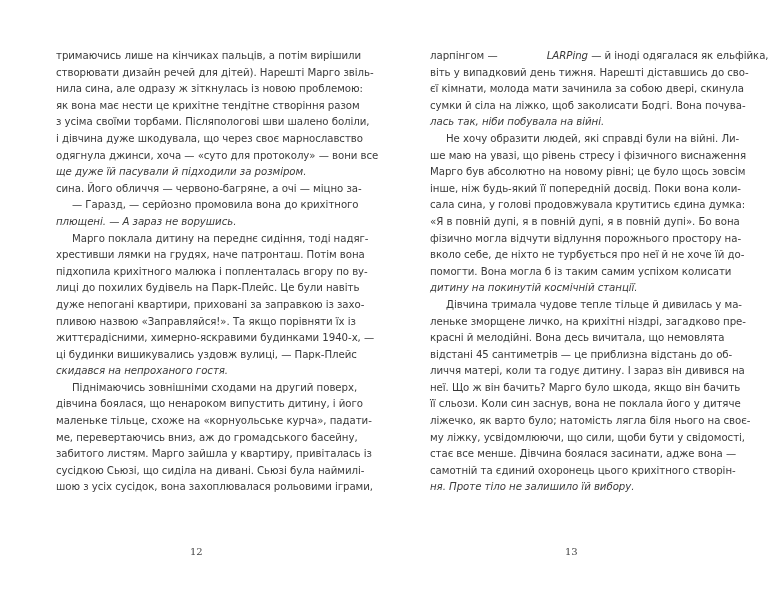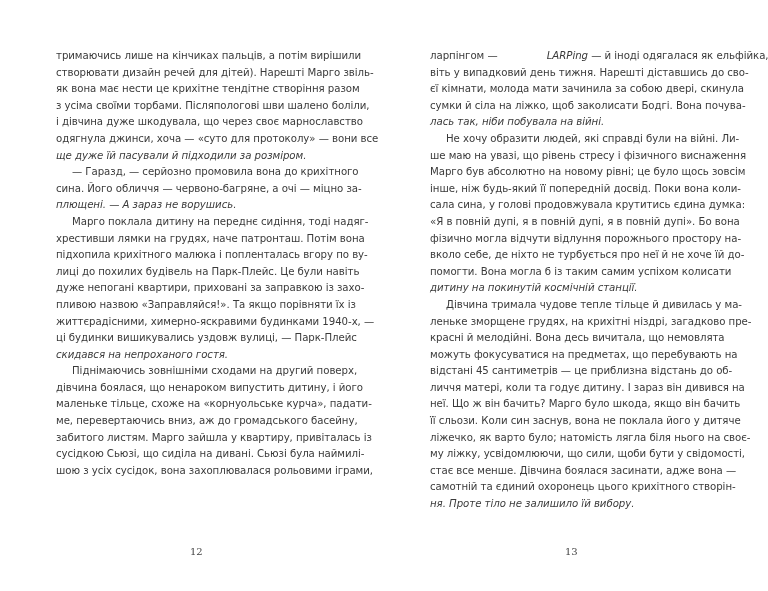--- a/index.html
+++ b/index.html
@@ -26,27 +26,28 @@
   .page.left .folio { left: 190px; }
   .page.right .folio { left: 565px; left: 181px; }
 </style>
 </head>
 <body>
 
 <div class="page left">
   <div class="text-block" id="left-body">
       <span class="line">тримаючись лише на кінчиках пальців, а потім вирішили</span>
       <span class="line">створювати дизайн речей для дітей). Нарешті Марго звіль-</span>
+      <span class="line">нила сина, але одразу ж зіткнулась із новою проблемою:</span>
       <span class="line">як вона має нести це крихітне тендітне створіння разом</span>
       <span class="line">з усіма своїми торбами. Післяпологові шви шалено боліли,</span>
       <span class="line">і дівчина дуже шкодувала, що через своє марнославство</span>
       <span class="line">одягнула джинси, хоча — «суто для протоколу» — вони все</span>
       <span class="line last">ще дуже їй пасували й підходили за розміром.</span>
+      <span class="line">сина. Його обличчя — червоно-багряне, а очі — міцно за-</span>
       <span class="line indent">— Гаразд, — серйозно промовила вона до крихітного</span>
-      <span class="line">сина. Його обличчя — червоно-багряне, а очі — міцно за-</span>
       <span class="line last">плющені. — А зараз не ворушись.</span>
       <span class="line indent">Марго поклала дитину на переднє сидіння, тоді надяг-</span>
       <span class="line">хрестивши лямки на грудях, наче патронташ. Потім вона</span>
       <span class="line">підхопила крихітного малюка і попленталась вгору по ву-</span>
       <span class="line">лиці до похилих будівель на Парк-Плейс. Це були навіть</span>
       <span class="line">дуже непогані квартири, приховані за заправкою із захо-</span>
       <span class="line">пливою назвою «Заправляйся!». Та якщо порівняти їх із</span>
       <span class="line">життєрадісними, химерно-яскравими будинками 1940-х, —</span>
       <span class="line">ці будинки вишикувались уздовж вулиці, — Парк-Плейс</span>
       <span class="line last">скидався на непроханого гостя.</span>
@@ -72,23 +73,22 @@
       <span class="line">ше маю на увазі, що рівень стресу і фізичного виснаження</span>
       <span class="line">Марго був абсолютно на новому рівні; це було щось зовсім</span>
       <span class="line">інше, ніж будь-який її попередній досвід. Поки вона коли-</span>
       <span class="line">сала сина, у голові продовжувала крутитись єдина думка:</span>
       <span class="line">«Я в повній дупі, я в повній дупі, я в повній дупі». Бо вона</span>
       <span class="line">фізично могла відчути відлуння порожнього простору на-</span>
       <span class="line">вколо себе, де ніхто не турбується про неї й не хоче їй до-</span>
       <span class="line">помогти. Вона могла б із таким самим успіхом колисати</span>
       <span class="line last">дитину на покинутій космічній станції.</span>
       <span class="line indent">Дівчина тримала чудове тепле тільце й дивилась у ма-</span>
-      <span class="line">леньке зморщене грудях, на крихітні ніздрі, загадково пре-</span>
+      <span class="line">леньке зморщене личко, на крихітні ніздрі, загадково пре-</span>
       <span class="line">красні й мелодійні. Вона десь вичитала, що немовлята</span>
-      <span class="line">можуть фокусуватися на предметах, що перебувають на</span>
       <span class="line">відстані 45 сантиметрів — це приблизна відстань до об-</span>
       <span class="line">личчя матері, коли та годує дитину. І зараз він дивився на</span>
       <span class="line">неї. Що ж він бачить? Марго було шкода, якщо він бачить</span>
       <span class="line">її сльози. Коли син заснув, вона не поклала його у дитяче</span>
       <span class="line">ліжечко, як варто було; натомість лягла біля нього на своє-</span>
       <span class="line">му ліжку, усвідомлюючи, що сили, щоби бути у свідомості,</span>
       <span class="line">стає все менше. Дівчина боялася засинати, адже вона —</span>
       <span class="line">самотній та єдиний охоронець цього крихітного створін-</span>
       <span class="line last">ня. Проте тіло не залишило їй вибору.</span>
     </div>

